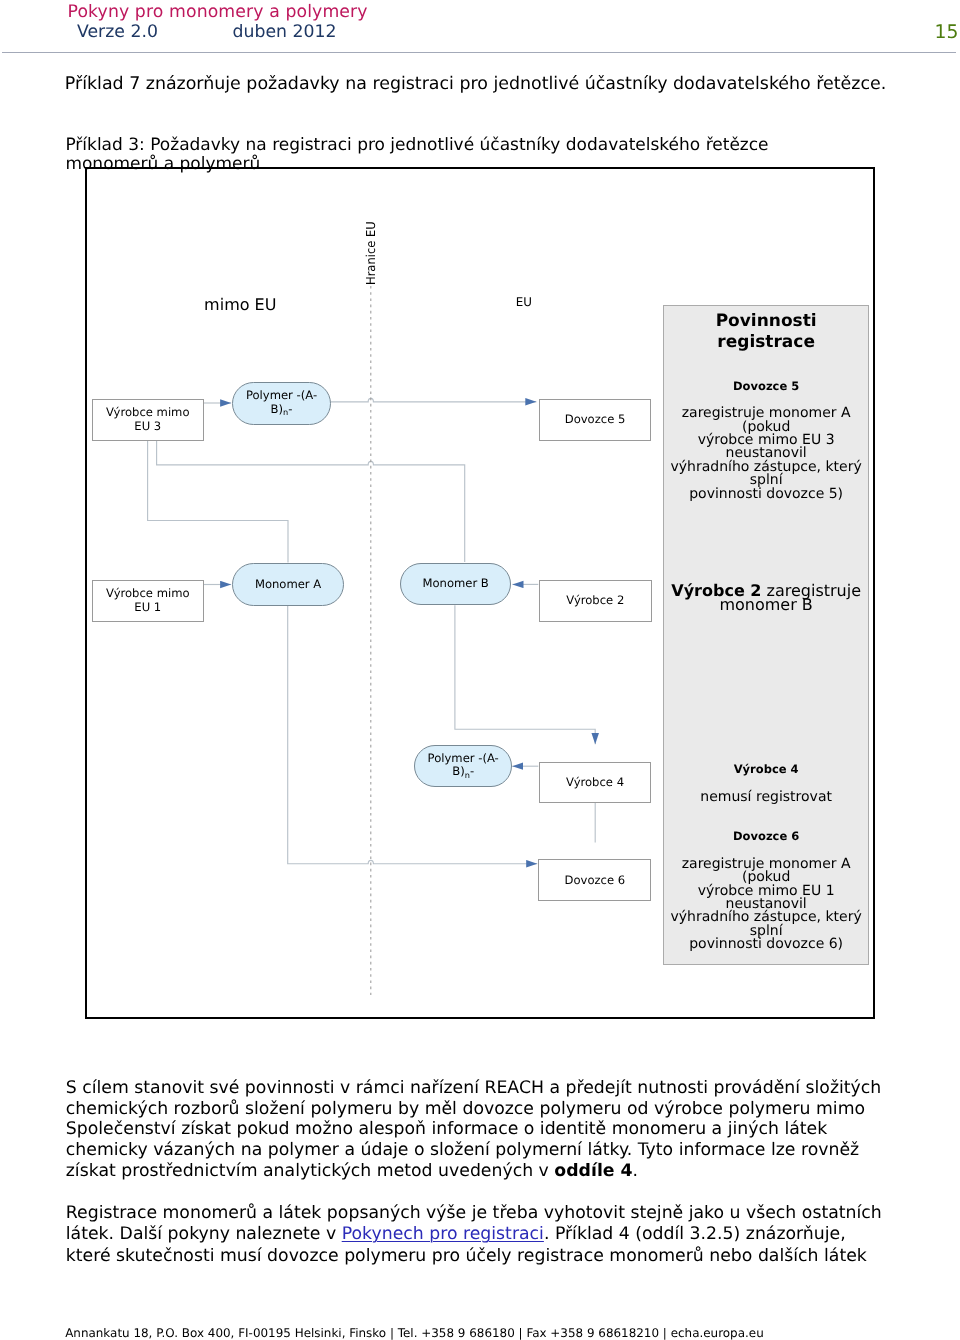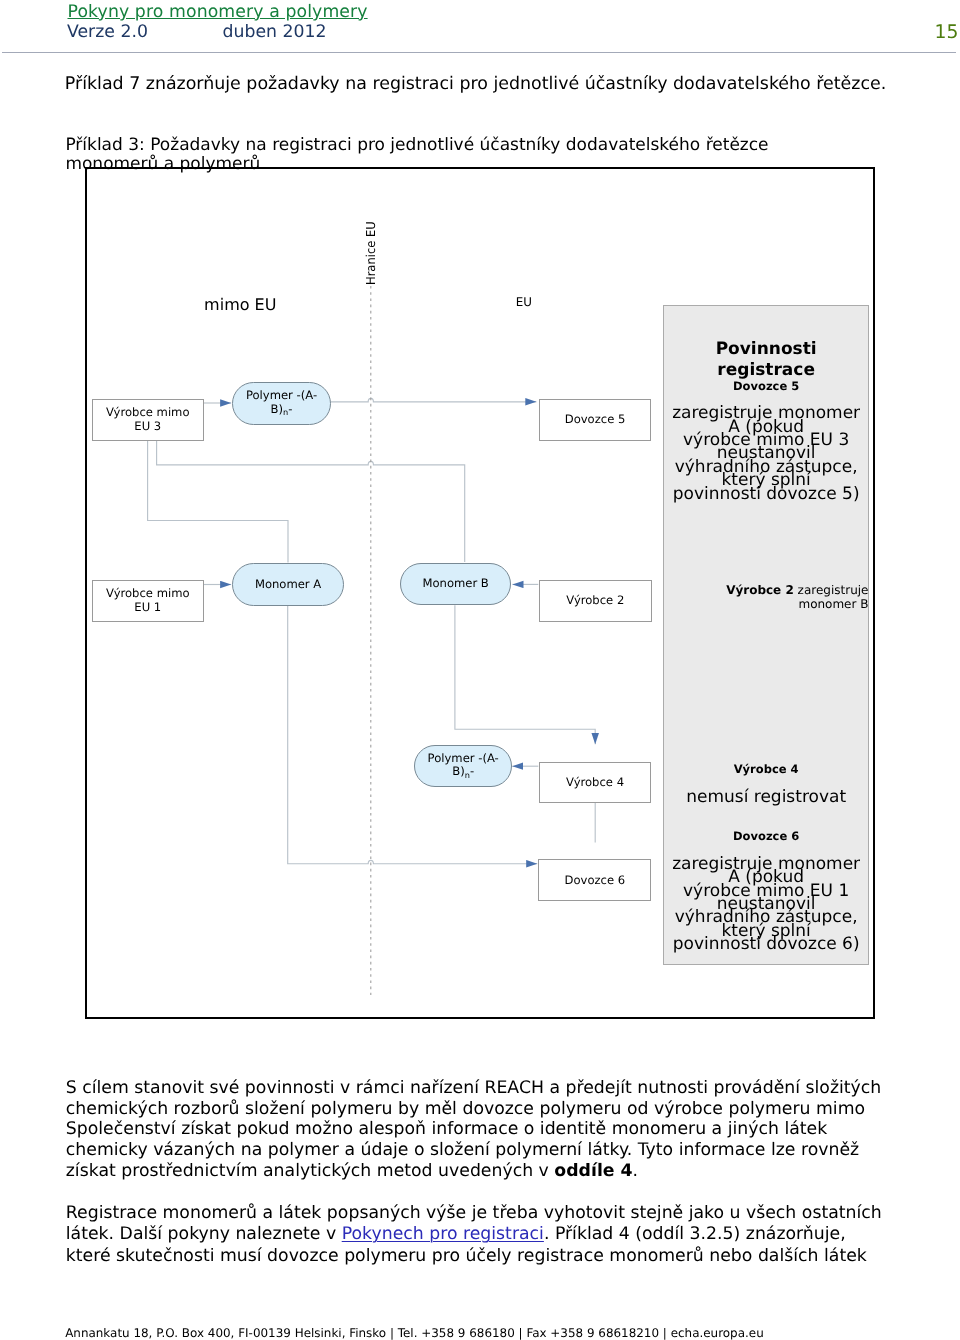--- a/index.html
+++ b/index.html
@@ -4,24 +4,24 @@
 <style>
   html,body{margin:0;padding:0;background:#fff;}
   body{width:960px;height:1340px;position:relative;overflow:hidden;
        transform:translateZ(0);will-change:transform;
        font-family:"DejaVu Sans",sans-serif;color:#000;
        -webkit-font-smoothing:antialiased;
        text-rendering:geometricPrecision;}
 
   
   .hdr{position:absolute;left:0;top:0;width:960px;}
-  .hdr-title{position:absolute;left:67.5px;top:1.9px;font-size:17.3px;color:#15803d;
-             letter-spacing:0.1px;white-space:nowrap;text-decoration:underline;}
+  .hdr-title{position:absolute;left:67.5px;top:1.9px;font-size:17.3px;color:#be185d;
+             letter-spacing:0.1px;white-space:nowrap;}
   .hdr-line2{position:absolute;left:67px;top:22.2px;font-size:17.3px;color:#1F3864;white-space:nowrap;}
-  .hdr-ver{display:inline-block;width:150px;}
+  .hdr-ver{display:inline-block;width:150px;margin-left:10px;}
   .hdr-pageno{position:absolute;left:934.5px;top:22.2px;font-size:18.8px;color:#4d7c0f;}
   .hdr-rule{position:absolute;left:2px;top:52px;width:954px;height:1px;background:#A3A9B8;}
 
   
   .intro{position:absolute;left:64.8px;top:73.7px;width:870px;font-size:17.42px;line-height:21px;white-space:nowrap;}
   .exheading{position:absolute;left:65.4px;top:136px;width:845px;font-size:17px;font-weight:normal;line-height:19.4px;}
 
   
   .diagram{position:absolute;left:85px;top:167px;width:790px;height:852px;}
   .diagram::before{content:"";position:absolute;left:0;top:0;right:0;bottom:0;
@@ -30,25 +30,25 @@
   .eu-svg{position:absolute;left:0;top:0;}
   .conn path[data-name="connector"]{fill:none;stroke:#B9C2CA;stroke-width:1.15px;}
   .conn path[data-name="connector-arrowhead"]{fill:#4A72AE;stroke:none;}
 
   .eu-line-lbl{position:absolute;left:279.6px;top:118px;font-size:12.3px;line-height:1;transform:rotate(-90deg) scaleX(0.935);transform-origin:0 0;white-space:nowrap;}
   .lbl-outside{position:absolute;left:119.1px;top:129.7px;font-size:16px;line-height:1;}
   .lbl-inside{position:absolute;left:430.7px;top:129.7px;font-size:11.9px;line-height:1;}
 
   
   .panel{left:577.8px;top:138.0px;width:206.7px;height:660.0px;background:#EAEAEA;border:1.2px solid #ABABAB;box-sizing:border-box;position:absolute;}
-  .panel-title{position:absolute;left:0;top:5.2px;width:100%;text-align:center;font-size:17px;font-weight:bold;line-height:21px;margin-top:28px;}
+  .panel-title{position:absolute;left:0;top:5.2px;width:100%;text-align:center;font-size:17px;font-weight:bold;line-height:21px;}
   .pe{position:absolute;left:0;width:100%;text-align:center;}
   .pe-h{font-size:11.5px;font-weight:bold;}
-  .pe-b{font-size:17px;line-height:13.4px;margin-top:14.3px;}
-  .pe-inline{font-size:12px;line-height:13.4px;text-align:right;}
+  .pe-b{font-size:14px;line-height:13.4px;margin-top:14.3px;}
+  .pe-inline{font-size:16px;line-height:13.4px;}
   .pe1{top:72.8px;}
   .pe2{top:278.2px;}
   .pe3{top:456.3px;}
   .pe4{top:523.4px;}
 
   
   .nd{position:absolute;box-sizing:border-box;display:table;text-align:center;
       font-size:11.6px;line-height:13.7px;}
   .nd > .ndc{display:table-cell;vertical-align:middle;white-space:nowrap;}
   .box{background:#fff;border:1.25px solid #9A9A9A;margin-top:17px;}
@@ -174,13 +174,13 @@
     </div>
   <div class="nd box n-imp6" data-name="node-importer-6">
       <div class="ndc" data-name="node-label">Dovozce 6</div>
     </div>
 </div>
 
 <div class="para p1" data-name="body-paragraph-1"><span class="pl" data-name="para1-lines"><span data-name="text-line">S cílem stanovit své povinnosti v rámci nařízení REACH a předejít nutnosti provádění složitých</span><br><span data-name="text-line">chemických rozborů složení polymeru by měl dovozce polymeru od výrobce polymeru mimo</span><br><span data-name="text-line">Společenství získat pokud možno alespoň informace o identitě monomeru a jiných látek</span><br><span data-name="text-line">chemicky vázaných na polymer a údaje o složení polymerní látky. Tyto informace lze rovněž</span><br><span data-name="text-line">získat prostřednictvím analytických metod uvedených v </span></span><b data-name="para1-section-ref">oddíle 4</b><span data-name="para1-text-b">.</span></div>
 
 <div class="para p2" data-name="body-paragraph-2"><span data-name="para2-line1">Registrace monomerů a látek popsaných výše je třeba vyhotovit stejně jako u všech ostatních</span><br><span data-name="para2-line2-prefix">látek. Další pokyny naleznete v </span><a class="lnk" data-name="guidance-registration-link">Pokynech pro registraci</a><span data-name="para2-line2-suffix">. Příklad 4 (oddíl 3.2.5) znázorňuje,</span><br><span data-name="para2-line3">které skutečnosti musí dovozce polymeru pro účely registrace monomerů nebo dalších látek</span></div>
 
-<div class="footer" data-name="page-footer">Annankatu 18, P.O. Box 400, FI-00139 Helsinki, Finsko | Tel. +358 9 686180 | Fax +358 9 68618210 | echa.europa.eu</div>
+<div class="footer" data-name="page-footer">Annankatu 18, P.O. Box 400, FI-00195 Helsinki, Finsko | Tel. +358 9 686180 | Fax +358 9 68618210 | echa.europa.eu</div>
 
 </body></html>

